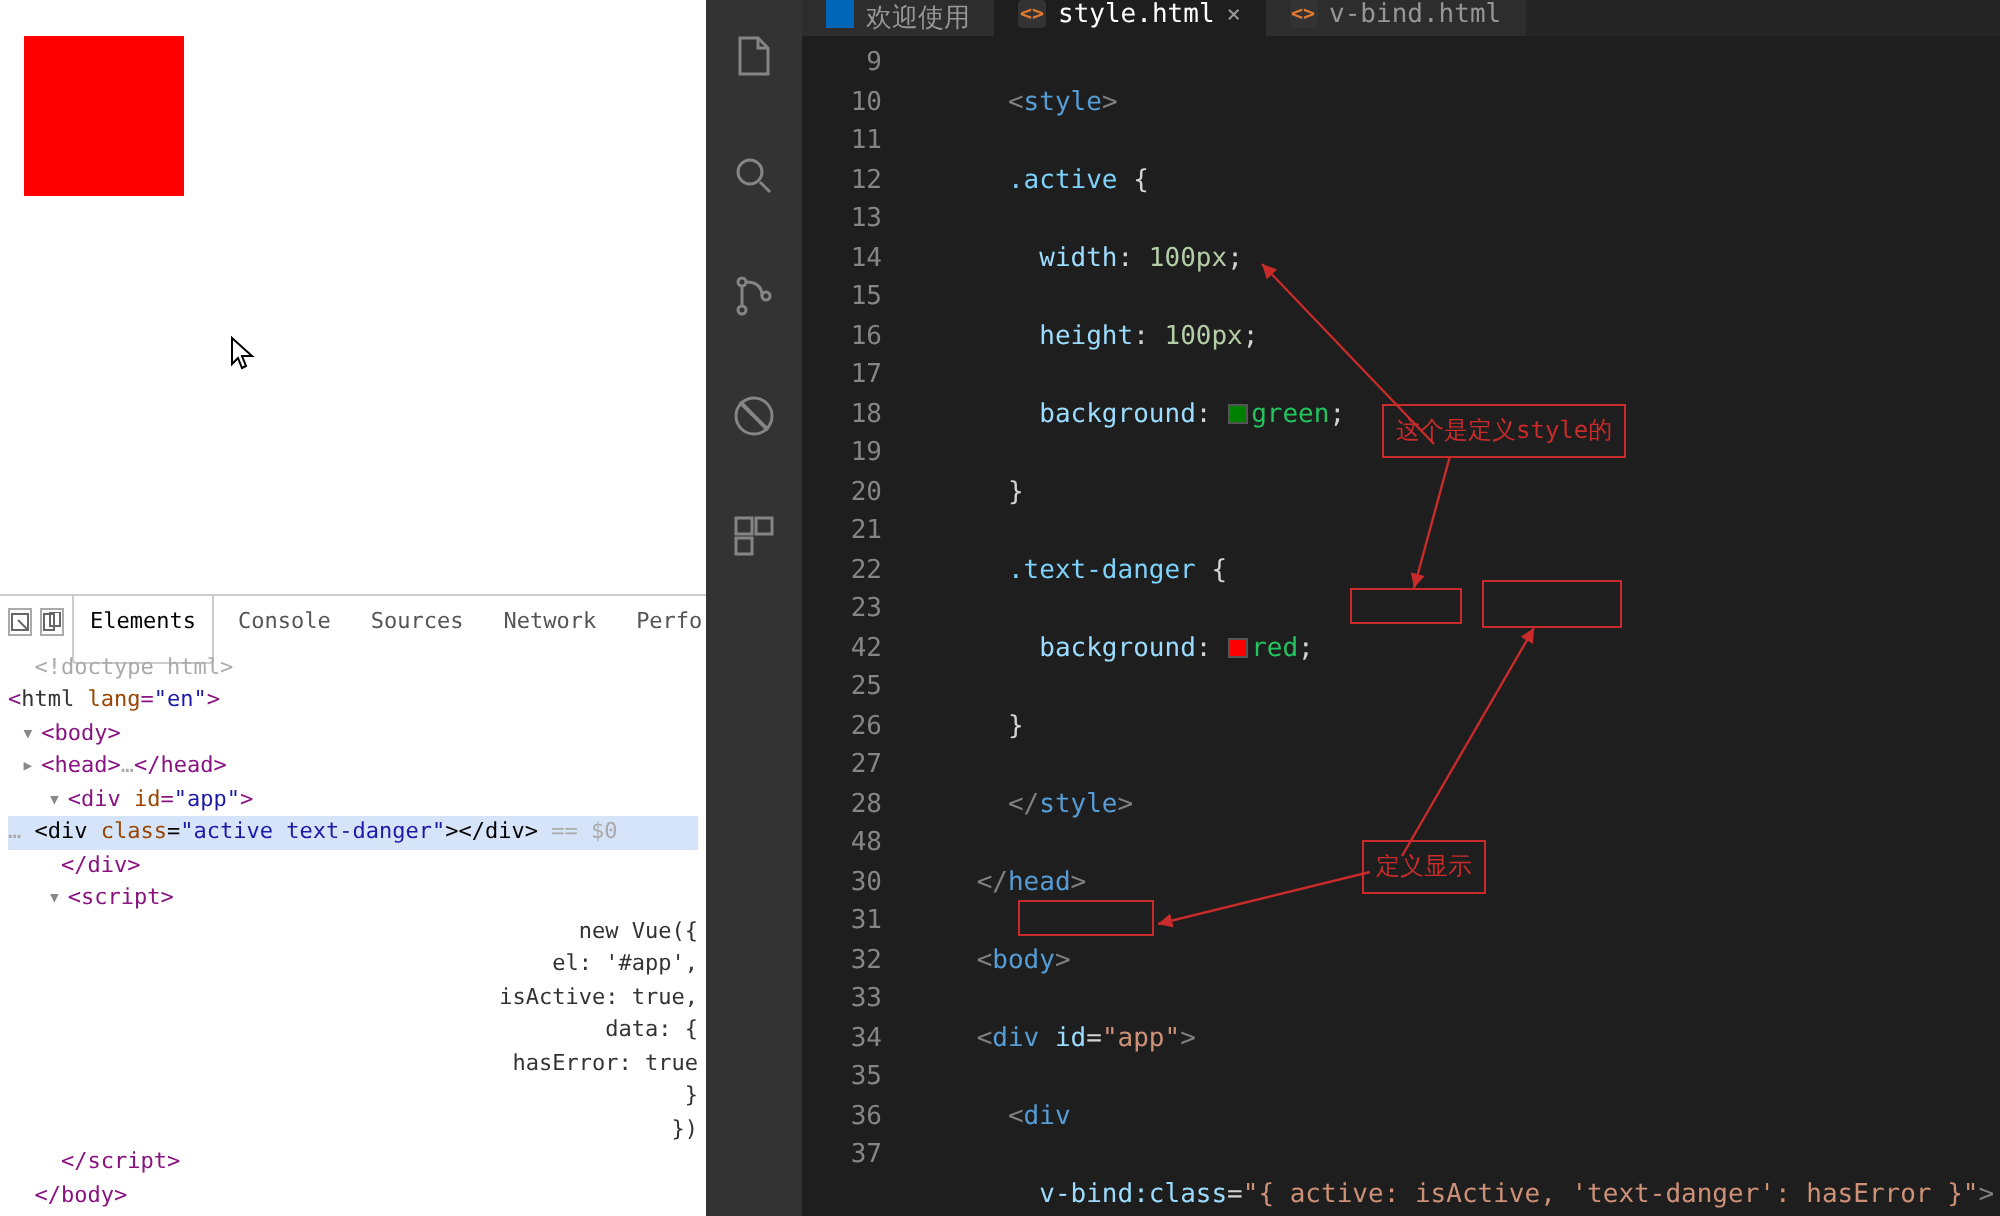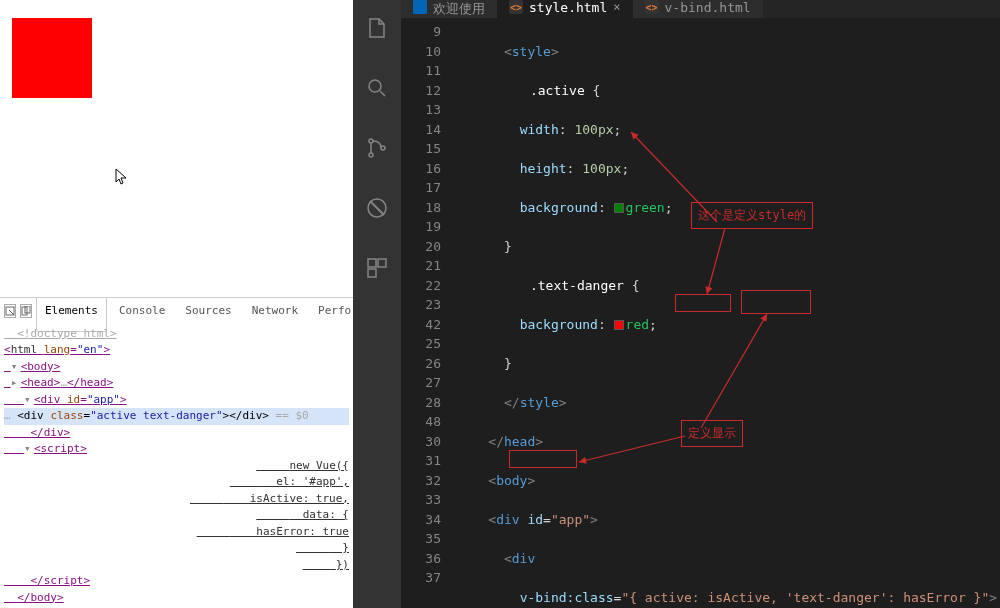--- a/index.html
+++ b/index.html
@@ -11,21 +11,21 @@
 .preview { height: 360px; position: relative; background: #fff; }
 .red-box { position: absolute; left: 12px; top: 18px; width: 80px; height: 80px; background: red; }
 .cursor { position: absolute; left: 115px; top: 168px; font-size: 14px; color: #000; }
 
 .devtools { flex: 1; border-top: 1px solid #ccc; display: flex; flex-direction: column; font-size: 11px; }
 .dt-tabs { display: flex; align-items: center; height: 26px; padding: 0 4px; gap: 4px; color: #555; }
 .dt-tabs .ico { width: 14px; height: 14px; border: 1px solid #aaa; display: inline-flex; align-items: center; justify-content: center; font-size: 9px; }
 .dt-tabs .tab { padding: 14px 8px; color: #555; }
 .dt-tabs .tab.active { color: #000; border: 1px solid #ccc; border-radius: 2px; }
 .dt-body { flex: 1; padding: 2px 4px; line-height: 1.5; font-family: Consolas, monospace; overflow: hidden; }
-.dt-body .l { white-space: pre; color: #881280; text-decoration: underline; }
+.dt-body .l { white-space: pre; color: #881280; }
 .dt-body .attr { color: #994500; }
 .dt-body .val { color: #1a1aa6; }
 .dt-body .txt { color: #333; text-align: right; }
 .dt-body .hl { background: #d6e4f9; display: inline-block; min-width: 100%; }
 .dt-body .dim { color: #aaa; }
 .dt-body .caret { color: #888; display: inline-block; width: 10px; }
 
 
 .right-pane { flex: 1; background: #1e1e1e; display: flex; position: relative; }
 .activity-bar { width: 48px; background: #333333; display: flex; flex-direction: column; align-items: center; padding-top: 8px; gap: 20px; }
@@ -40,21 +40,21 @@
 .tab-bar .file-icon { width: 14px; height: 14px; color: #e37933; display: inline-flex; align-items: center; justify-content: center; font-weight: bold; font-size: 10px; background: #333; border-radius: 2px; }
 .tab-bar .close { color: #999; font-size: 12px; }
 
 .code-area { flex: 1; display: flex; position: relative; background: #1e1e1e; }
 .gutter { width: 56px; text-align: right; padding: 4px 16px 4px 4px; color: #858585; font-size: 13px; line-height: 19.5px; }
 .gutter div { height: 19.5px; }
 .code { flex: 1; padding: 4px 0; font-size: 13px; line-height: 19.5px; color: #d4d4d4; white-space: pre; font-family: Consolas, monospace; }
 .code .ln { height: 19.5px; }
 .tag { color: #569cd6; }
 .brk { color: #808080; }
-.sel { color: #ffffff; margin-left: 26px; }
+.sel { color: #7dd3fc; }
 .prop { color: #9cdcfe; }
 .val { color: #22c55e; }
 .num { color: #b5cea8; }
 .colorbox { display: inline-block; width: 10px; height: 10px; border: 1px solid #555; vertical-align: middle; margin-right: 2px; }
 .green-box { background: green; }
 .rred-box { background: red; }
 .attr2 { color: #9cdcfe; }
 .str { color: #ce9178; }
 
 

